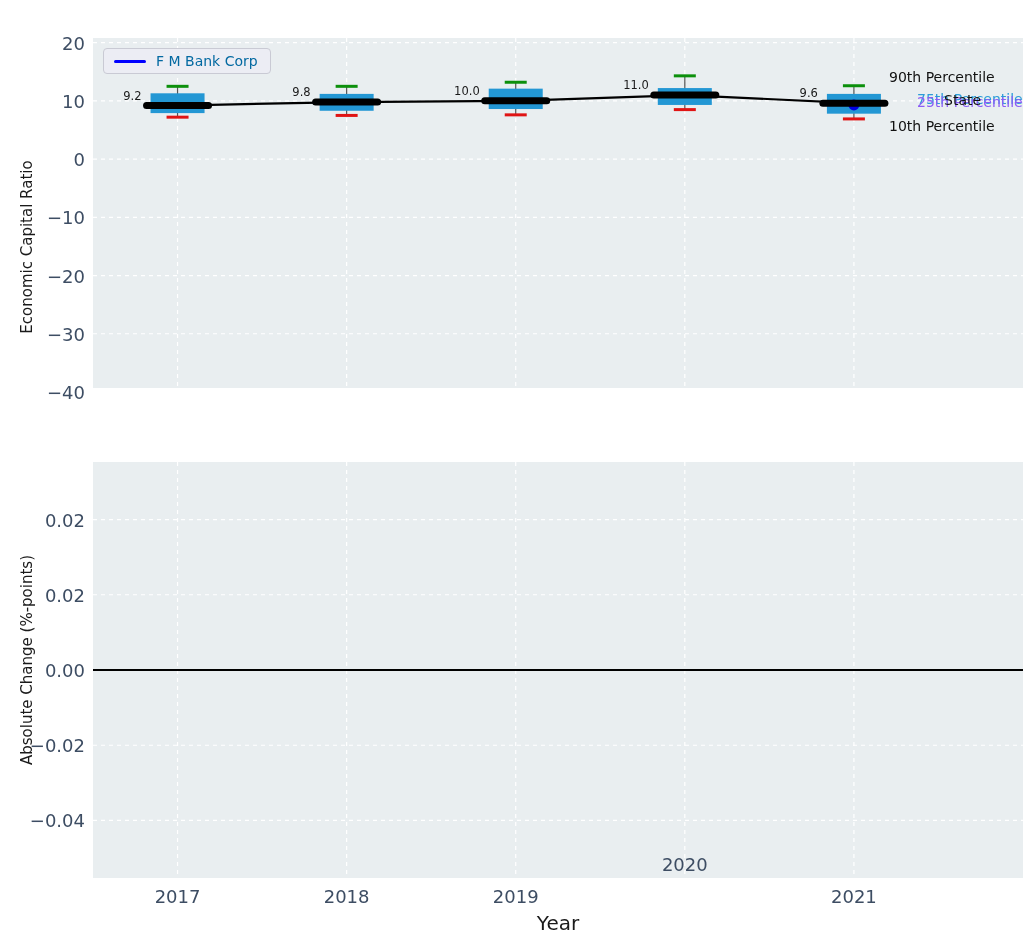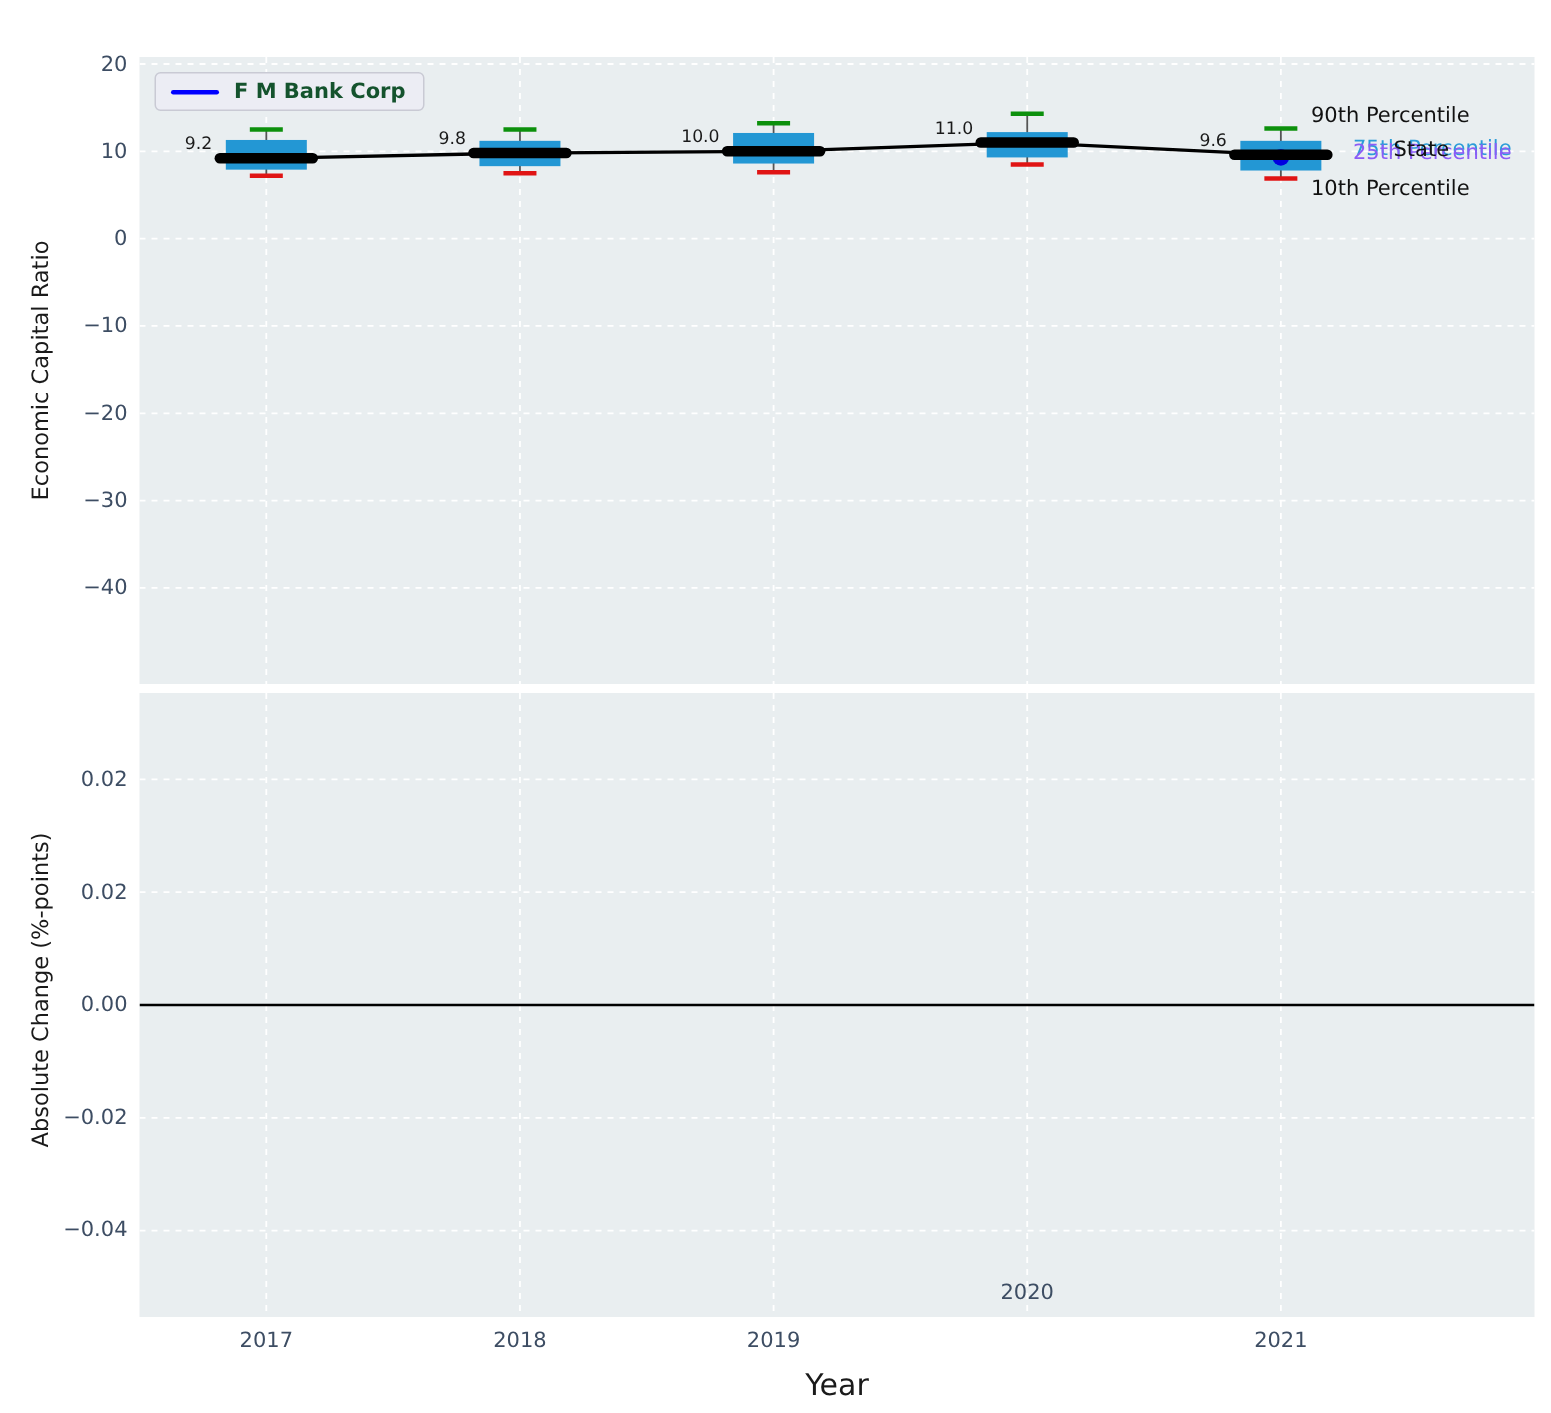--- a/index.html
+++ b/index.html
@@ -17,42 +17,42 @@
     left: 558px; top: 6px;
     transform: translateX(-50%);
     font-size: 21px;
     color: #262626;
     white-space: nowrap;
   }
   .axes {
     position: absolute;
     background: #e9eef0;
   }
-  #axes-top  { left: 93px; top: 38px;  width: 930px; height: 418px; }
+  #axes-top  { left: 93px; top: 38px;  width: 930px; height: 350px; }
   #axes-bottom { left: 93px; top: 462px; width: 930px; height: 416px; }
   .axes svg { position: absolute; left: 0; top: 0; }
   .ylabel {
     position: absolute;
     transform: translate(-50%, -50%) rotate(-90deg);
     font-size: 15px;
     color: #1a1a1a;
     white-space: nowrap;
   }
   #ylabel-top { left: 27px; top: 247px; }
   #ylabel-bottom { left: 27px; top: 660px; }
   .xlabel {
     position: absolute;
     left: 558px; top: 911px;
     transform: translateX(-50%);
     font-size: 20px;
     color: #1a1a1a;
   }
   .tick-label {
     position: absolute;
-    font-size: 14px;
+    font-size: 18px;
     color: #3d4d63;
     white-space: nowrap;
   }
   .ytick { transform: translate(-100%, -50%); }
   .xtick { transform: translate(-50%, 0); }
   .legend-box {
     position: absolute;
     left: 103px; top: 48px;
     display: flex;
     align-items: center;
@@ -61,27 +61,28 @@
     background: #ecedf4;
     border: 1px solid #c9cad4;
     border-radius: 4px;
     z-index: 5;
   }
   .legend-line {
     display: inline-block;
     width: 32px; height: 3px;
     border-radius: 1.5px;
   }
-  .legend-label { font-size: 14px; color: #14532d; white-space: nowrap; font-weight: bold; }
+  .legend-label { font-size: 14px; color: #0369a1; white-space: nowrap; }
   .annotation {
     position: absolute;
     font-size: 14px;
     white-space: nowrap;
     line-height: 17px;
     z-index: 6;
+    margin-left: 15px;
   }
   .ann-black { color: #111111; }
   #ann-90 { left: 874px; top: 69px; }
   #ann-75 { left: 902px; top: 91px; }
   #ann-25 { left: 902px; top: 94px; }
   #ann-median { left: 929px; top: 92px; }
   #ann-10 { left: 874px; top: 118px; }
 </style>
 </head>
 <body>

